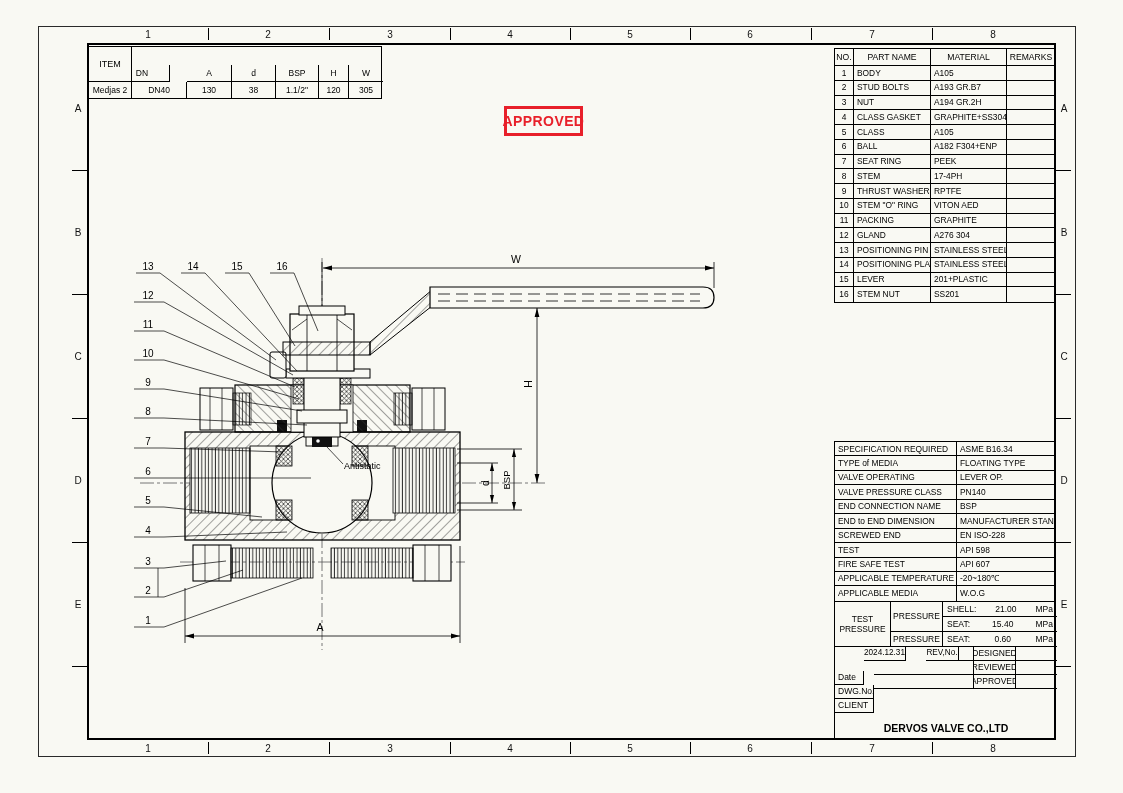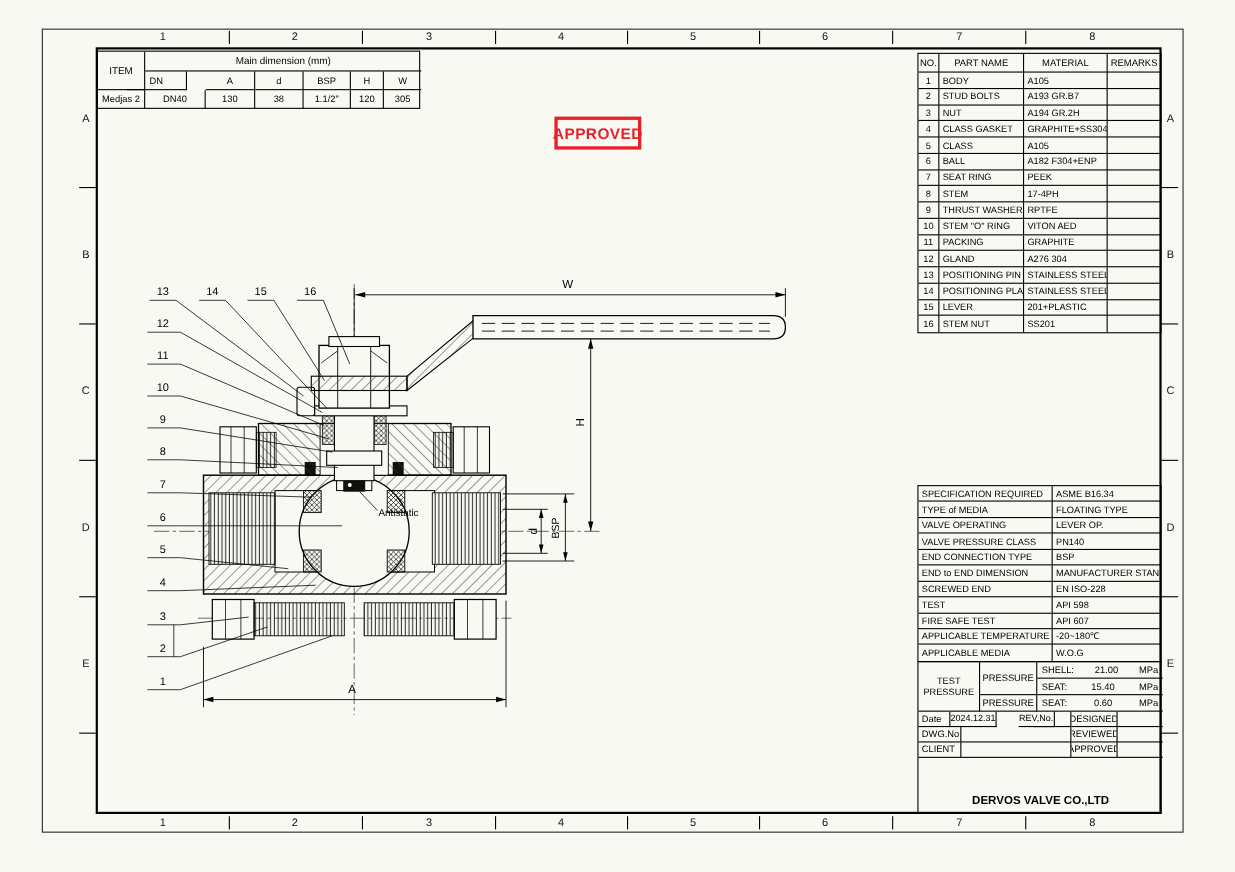--- a/index.html
+++ b/index.html
@@ -5,21 +5,21 @@
   html,body{margin:0;padding:0;}
   body{width:1123px;height:793px;background:#f9f9f3;font-family:"Liberation Sans",sans-serif;color:#000;position:relative;overflow:hidden;}
   .abs{position:absolute;box-sizing:border-box;}
   #outer-border{left:38px;top:26px;width:1038px;height:731px;border:1px solid #2a2a2a;}
   #inner-border{left:87px;top:43px;width:969px;height:697px;border:2px solid #000;}
   .grid-label{position:absolute;transform:translate(-50%,-50%);font-size:10px;color:#111;}
   .grid-tick{position:absolute;background:#000;}
   .cell{position:absolute;box-sizing:border-box;display:flex;align-items:center;justify-content:center;font-size:8.5px;white-space:nowrap;overflow:hidden;line-height:1;}
   .br{border-right:1px solid #000;}
   .bb{border-bottom:1px solid #000;}
-  .left{justify-content:flex-start;padding-left:3px;}
+  .left{justify-content:flex-start;padding-left:3px;margin-top:24px;}
   .box{position:absolute;box-sizing:border-box;border:1px solid #000;}
   
   #dims-table{left:88px;top:46px;width:294px;height:53px;}
   
   #parts-table{left:834px;top:48px;width:222px;height:255px;display:grid;grid-template-columns:19px 77px 76px 48px;grid-template-rows:17px repeat(16,14.75px);}
   #parts-table .pt{box-sizing:border-box;display:flex;align-items:center;justify-content:center;font-size:8.4px;white-space:nowrap;overflow:hidden;border-right:1px solid #000;border-bottom:1px solid #000;line-height:1;}
   #parts-table .pt:nth-child(4n){border-right:none;}
   #parts-table .pt.hdr{font-size:8.6px;}
   #parts-table .pt.l{justify-content:flex-start;padding-left:3px;}
   #parts-table .pt.lastrow{border-bottom:none;}
@@ -239,21 +239,20 @@
     <div class="grid-tick" style="left: 72px; top: 418px; width: 15px; height: 1px;"></div>
     <div class="grid-tick" style="left: 1056px; top: 418px; width: 15px; height: 1px;"></div>
     <div class="grid-tick" style="left: 72px; top: 542px; width: 15px; height: 1px;"></div>
     <div class="grid-tick" style="left: 1056px; top: 542px; width: 15px; height: 1px;"></div>
     <div class="grid-tick" style="left: 72px; top: 666px; width: 15px; height: 1px;"></div>
     <div class="grid-tick" style="left: 1056px; top: 666px; width: 15px; height: 1px;"></div>
   </div>
 
 <div class="box" id="dims-table">
   <div class="cell br bb" style="left:0;top:0;width:43px;height:35px;font-size:9px;">ITEM</div>
-  <div class="cell bb" style="left:43px;top:0;width:251px;height:18px;font-size:9px;">Main dimension (mm)</div>
   <div class="cell br bb" style="left:26px;top:18px;width:55px;height:17px;">DN</div>
   <div class="cell br bb" style="left:98px;top:18px;width:45px;height:17px;">A</div>
   <div class="cell br bb" style="left:143px;top:18px;width:44px;height:17px;">d</div>
   <div class="cell br bb" style="left:187px;top:18px;width:43px;height:17px;">BSP</div>
   <div class="cell br bb" style="left:230px;top:18px;width:30px;height:17px;">H</div>
   <div class="cell bb" style="left:260px;top:18px;width:34px;height:17px;">W</div>
   <div class="cell br" style="left:0;top:35px;width:43px;height:17px;">Medjas 2</div>
   <div class="cell br" style="left:43px;top:35px;width:55px;height:17px;">DN40</div>
   <div class="cell br" style="left:98px;top:35px;width:45px;height:17px;">130</div>
   <div class="cell br" style="left:143px;top:35px;width:44px;height:17px;">38</div>
@@ -362,21 +361,21 @@
 
 <div class="box" id="spec-table">
     <div class="sp">SPECIFICATION REQUIRED</div>
     <div class="sp">ASME B16.34</div>
     <div class="sp">TYPE of MEDIA</div>
     <div class="sp">FLOATING TYPE</div>
     <div class="sp">VALVE OPERATING</div>
     <div class="sp">LEVER OP.</div>
     <div class="sp">VALVE PRESSURE CLASS</div>
     <div class="sp">PN140</div>
-    <div class="sp">END CONNECTION TYPE</div>
+    <div class="sp">END CONNECTION NAME</div>
     <div class="sp">BSP</div>
     <div class="sp">END to END DIMENSION</div>
     <div class="sp">MANUFACTURER STANDARD</div>
     <div class="sp">SCREWED END</div>
     <div class="sp">EN ISO-228</div>
     <div class="sp">TEST</div>
     <div class="sp">API 598</div>
     <div class="sp">FIRE SAFE TEST</div>
     <div class="sp">API 607</div>
     <div class="sp">APPLICABLE TEMPERATURE</div>

